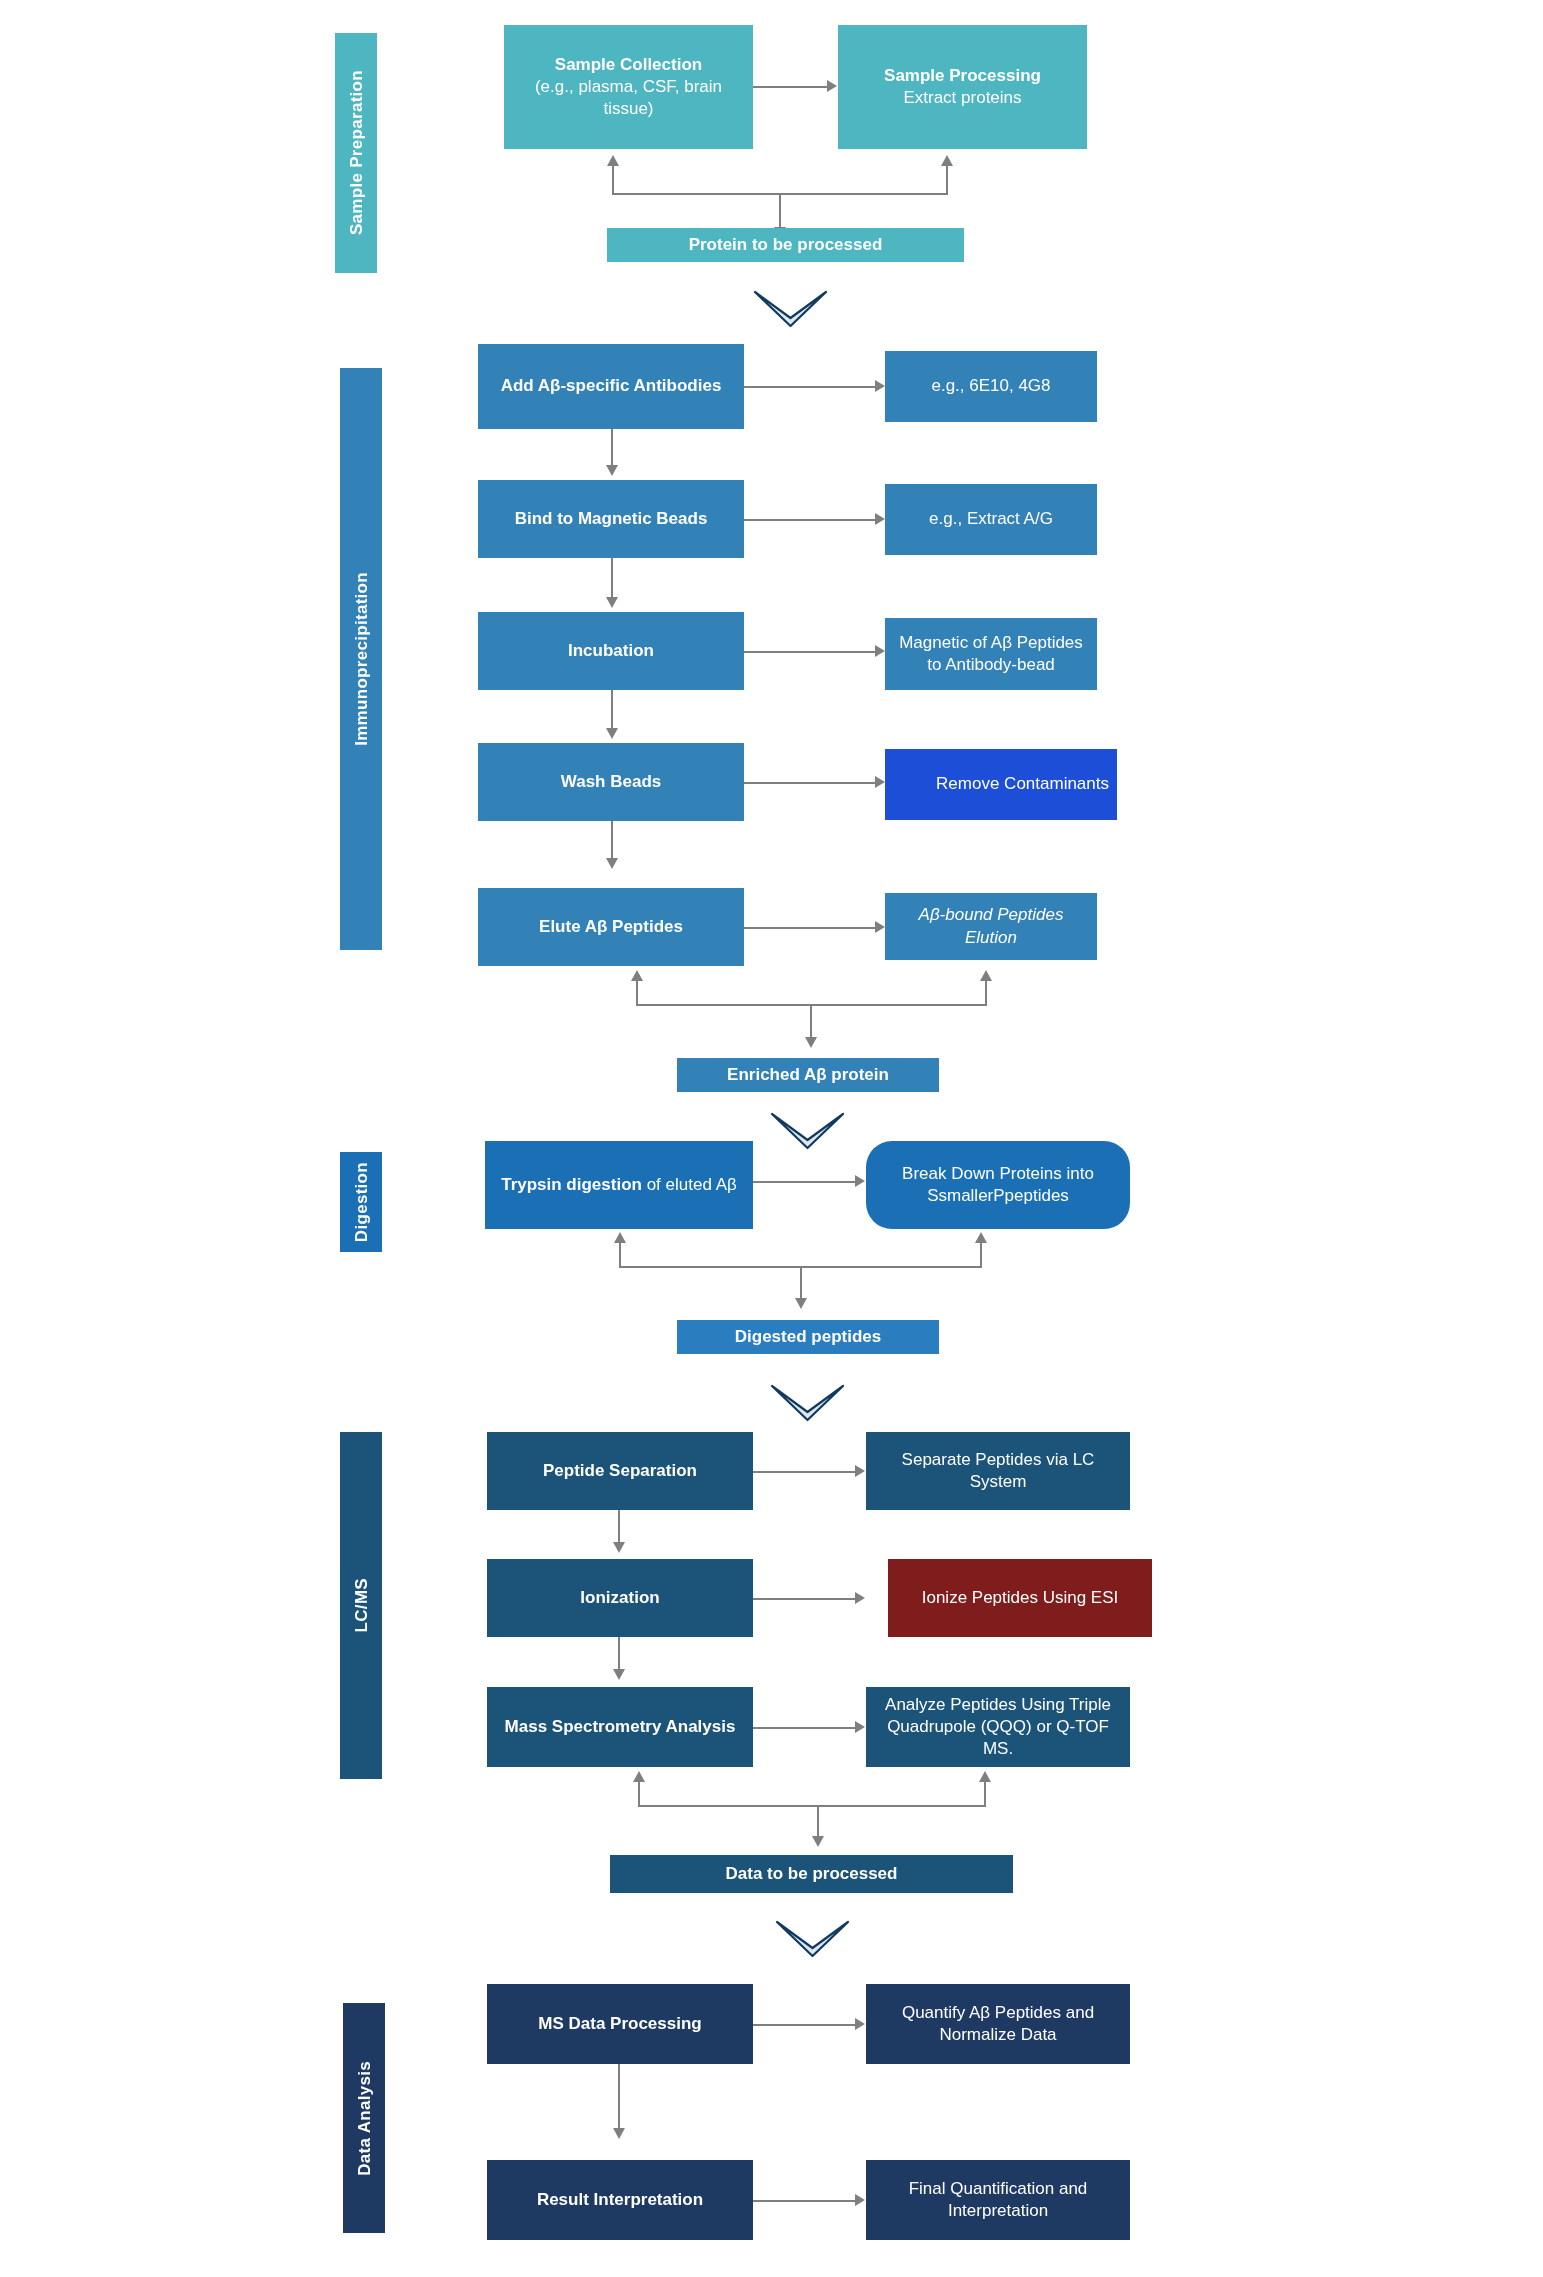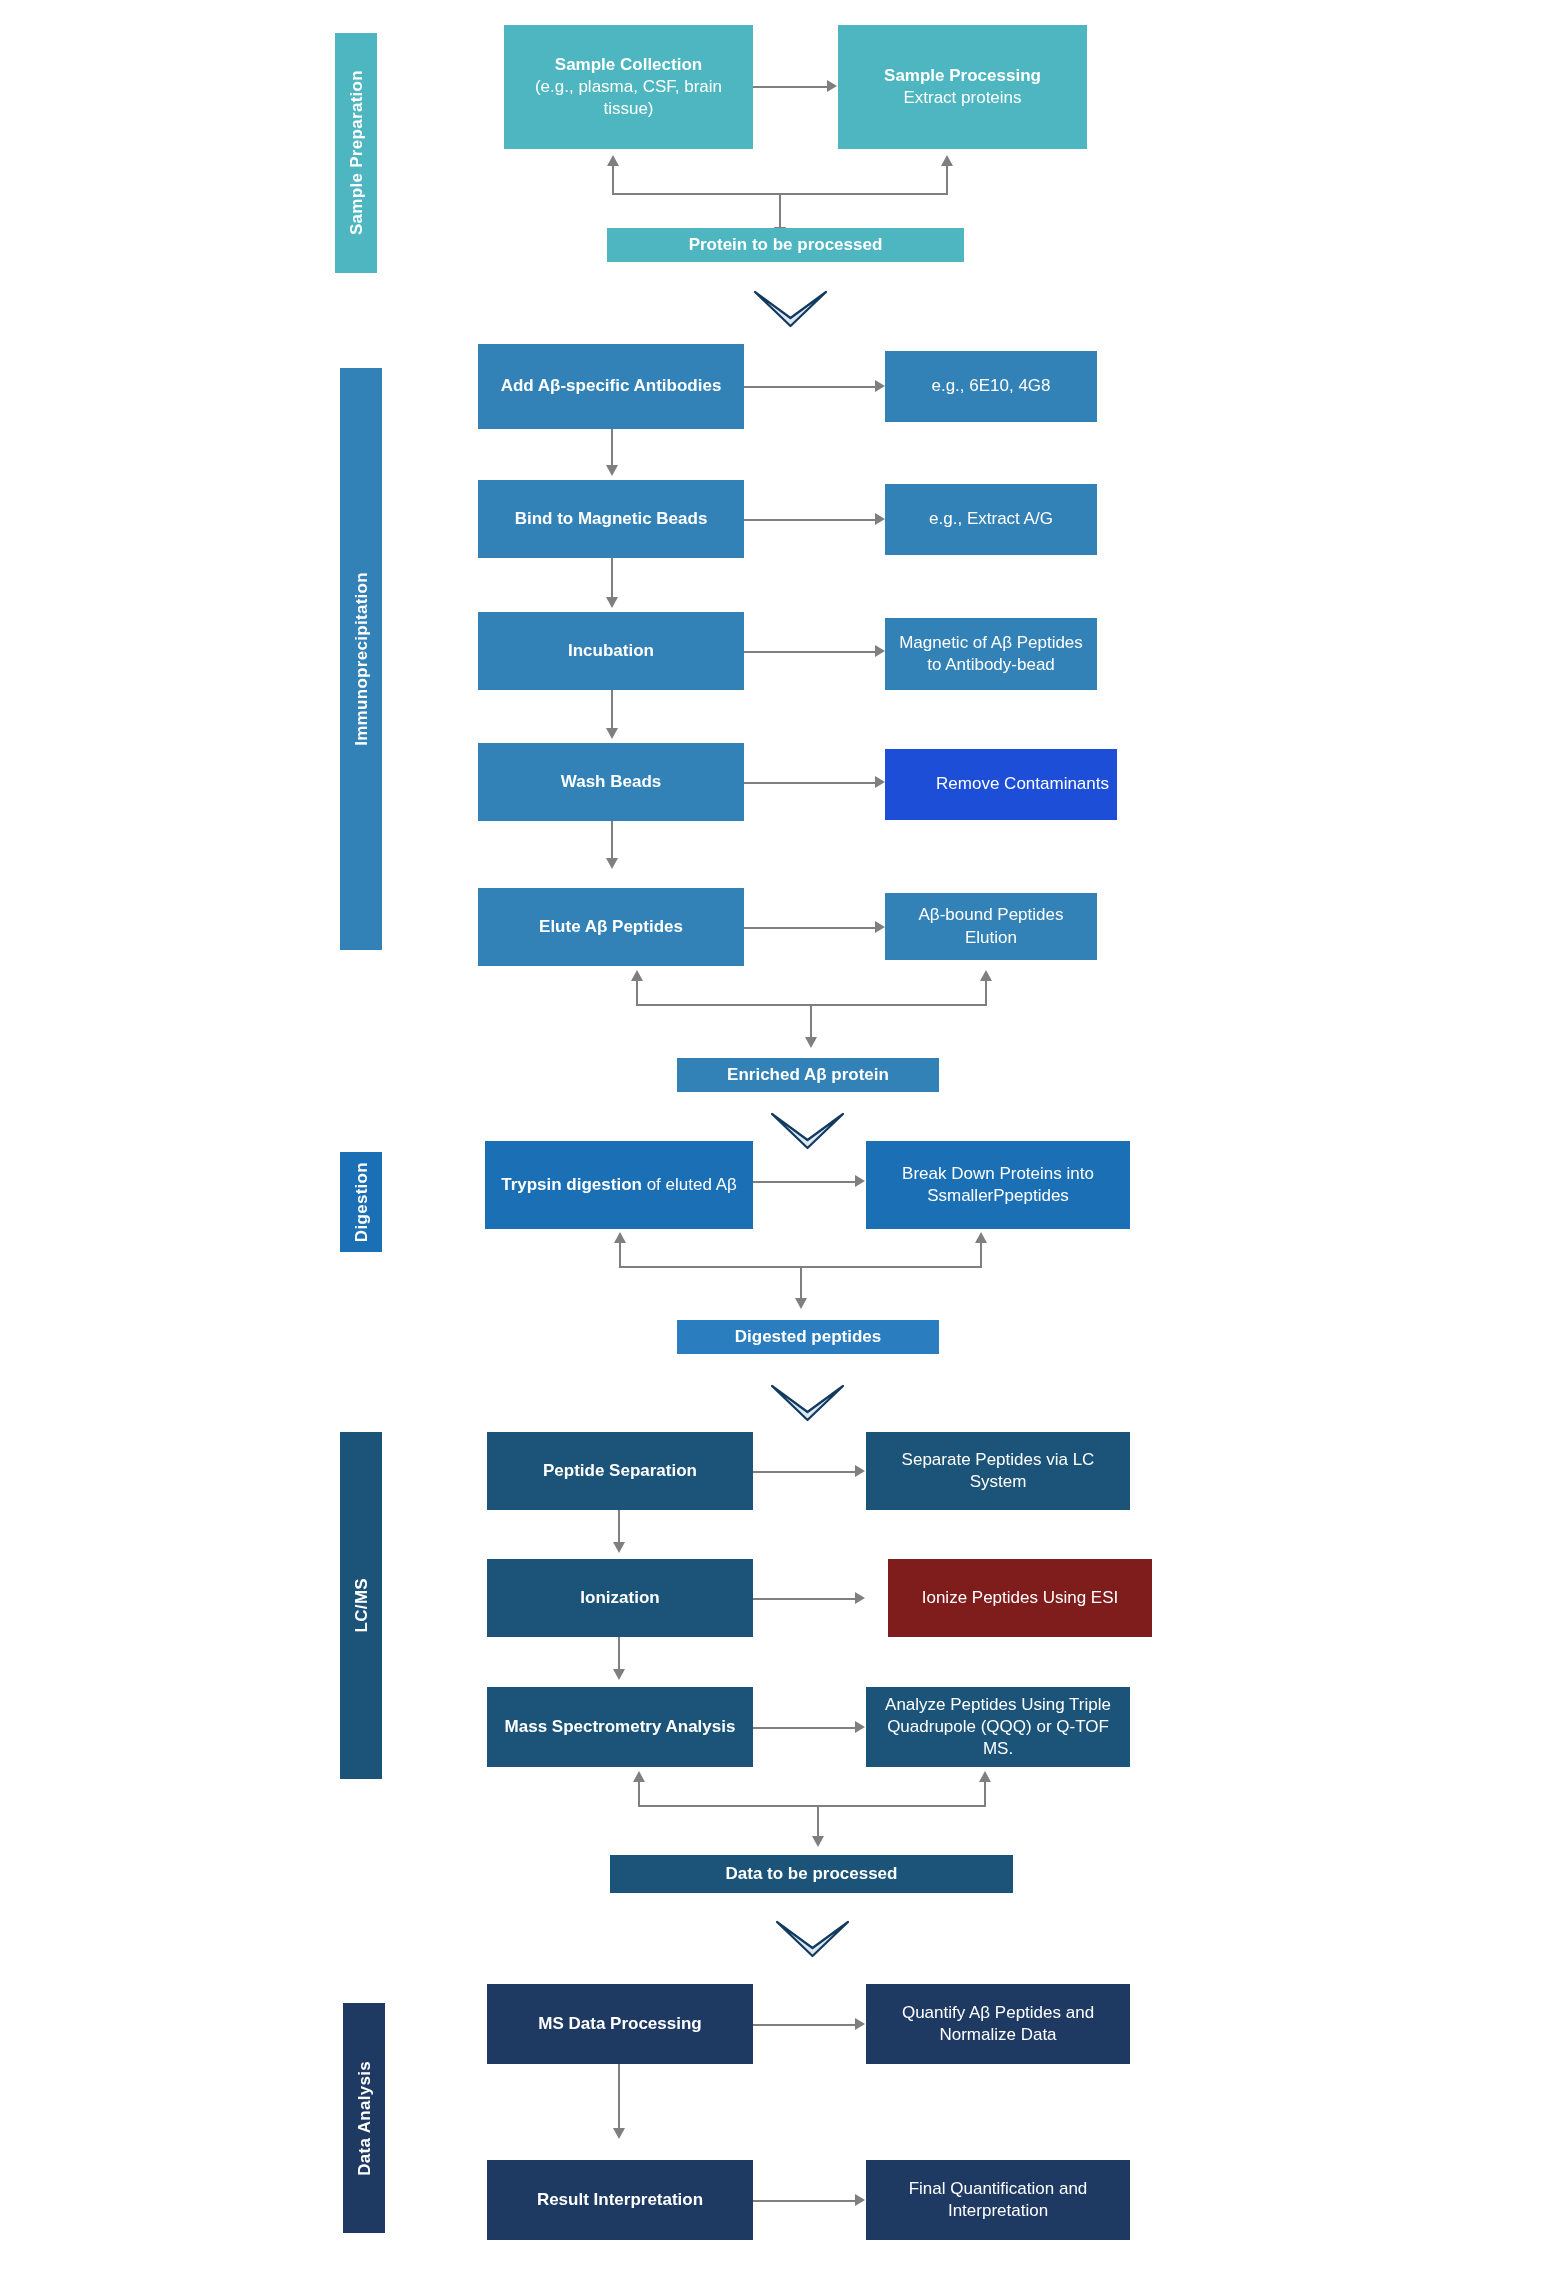--- a/index.html
+++ b/index.html
@@ -178,21 +178,21 @@
     <span class="node-text">Remove Contaminants</span>
   </div>
   <div class="line-h" style="left:744px; top:782px; width:131px;"></div>
   <div class="arrow-right" style="left:875px; top:776px;"></div>
   <div class="line-v" style="left:611px; top:821px; height:41px;"></div>
   <div class="arrow-down" style="left:606px; top:858px;"></div>
 
   <div class="node bold" style="left:478px; top:888px; width:266px; height:78px; background:#3382B7;">
     <span class="node-text">Elute Aβ Peptides</span>
   </div>
-  <div class="node normal" style="left:885px; top:893px; width:212px; height:67px; background:#3382B7;">
+  <div class="node normal" style="left:885px; top:893px; width:212px; height:67px; background:#3382B7;font-style:italic;">
     <span class="node-text">Aβ-bound  Peptides Elution</span>
   </div>
   <div class="line-h" style="left:744px; top:927px; width:131px;"></div>
   <div class="arrow-right" style="left:875px; top:921px;"></div>
 
   <div class="line-v" style="left:636px; top:981px; height:24px;"></div>
   <div class="arrow-up" style="left:631px; top:970px;"></div>
   <div class="line-v" style="left:985px; top:981px; height:24px;"></div>
   <div class="arrow-up" style="left:980px; top:970px;"></div>
   <div class="line-h" style="left:636px; top:1004px; width:351px;"></div>
@@ -210,21 +210,21 @@
   <div class="stage-bar" style="left:340px; top:1152px; width:42px; height:100px; background:#1B6FB5;">
     <span class="stage-label">Digestion</span>
   </div>
 
   <div class="node mixed" style="left:485px; top:1141px; width:268px; height:88px; background:#1B6FB5;">
     <span class="node-text">
       <b>Trypsin digestion</b><span> of eluted Aβ</span>
     </span>
   </div>
 
-  <div class="node normal" style="left:866px; top:1141px; width:264px; height:88px; background:#1B6FB5;">
+  <div class="node normal" style="left:866px; top:1141px; width:264px; height:88px; background:#1B6FB5;border-radius:26px;">
     <span class="node-text">Break Down Proteins into SsmallerPpeptides</span>
   </div>
   <div class="line-h" style="left:753px; top:1181px; width:102px;"></div>
   <div class="arrow-right" style="left:855px; top:1175px;"></div>
 
   <div class="line-v" style="left:619px; top:1243px; height:24px;"></div>
   <div class="arrow-up" style="left:614px; top:1232px;"></div>
   <div class="line-v" style="left:980px; top:1243px; height:24px;"></div>
   <div class="arrow-up" style="left:975px; top:1232px;"></div>
   <div class="line-h" style="left:619px; top:1266px; width:363px;"></div>

